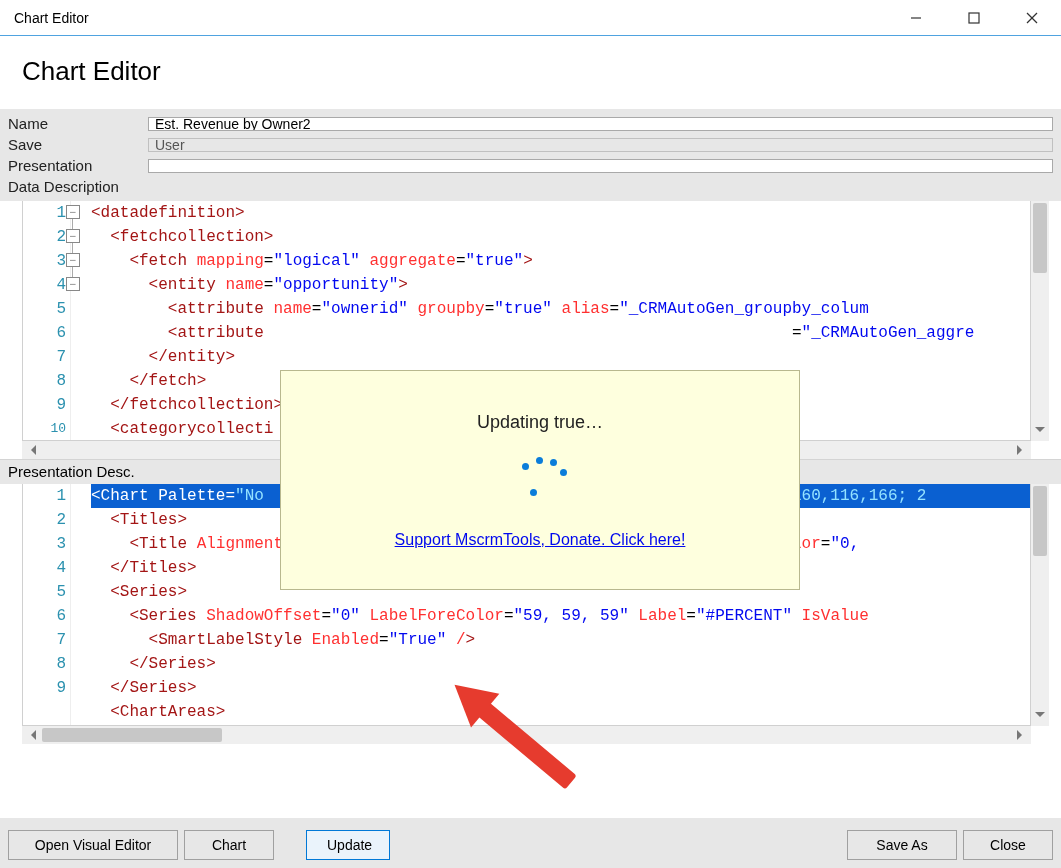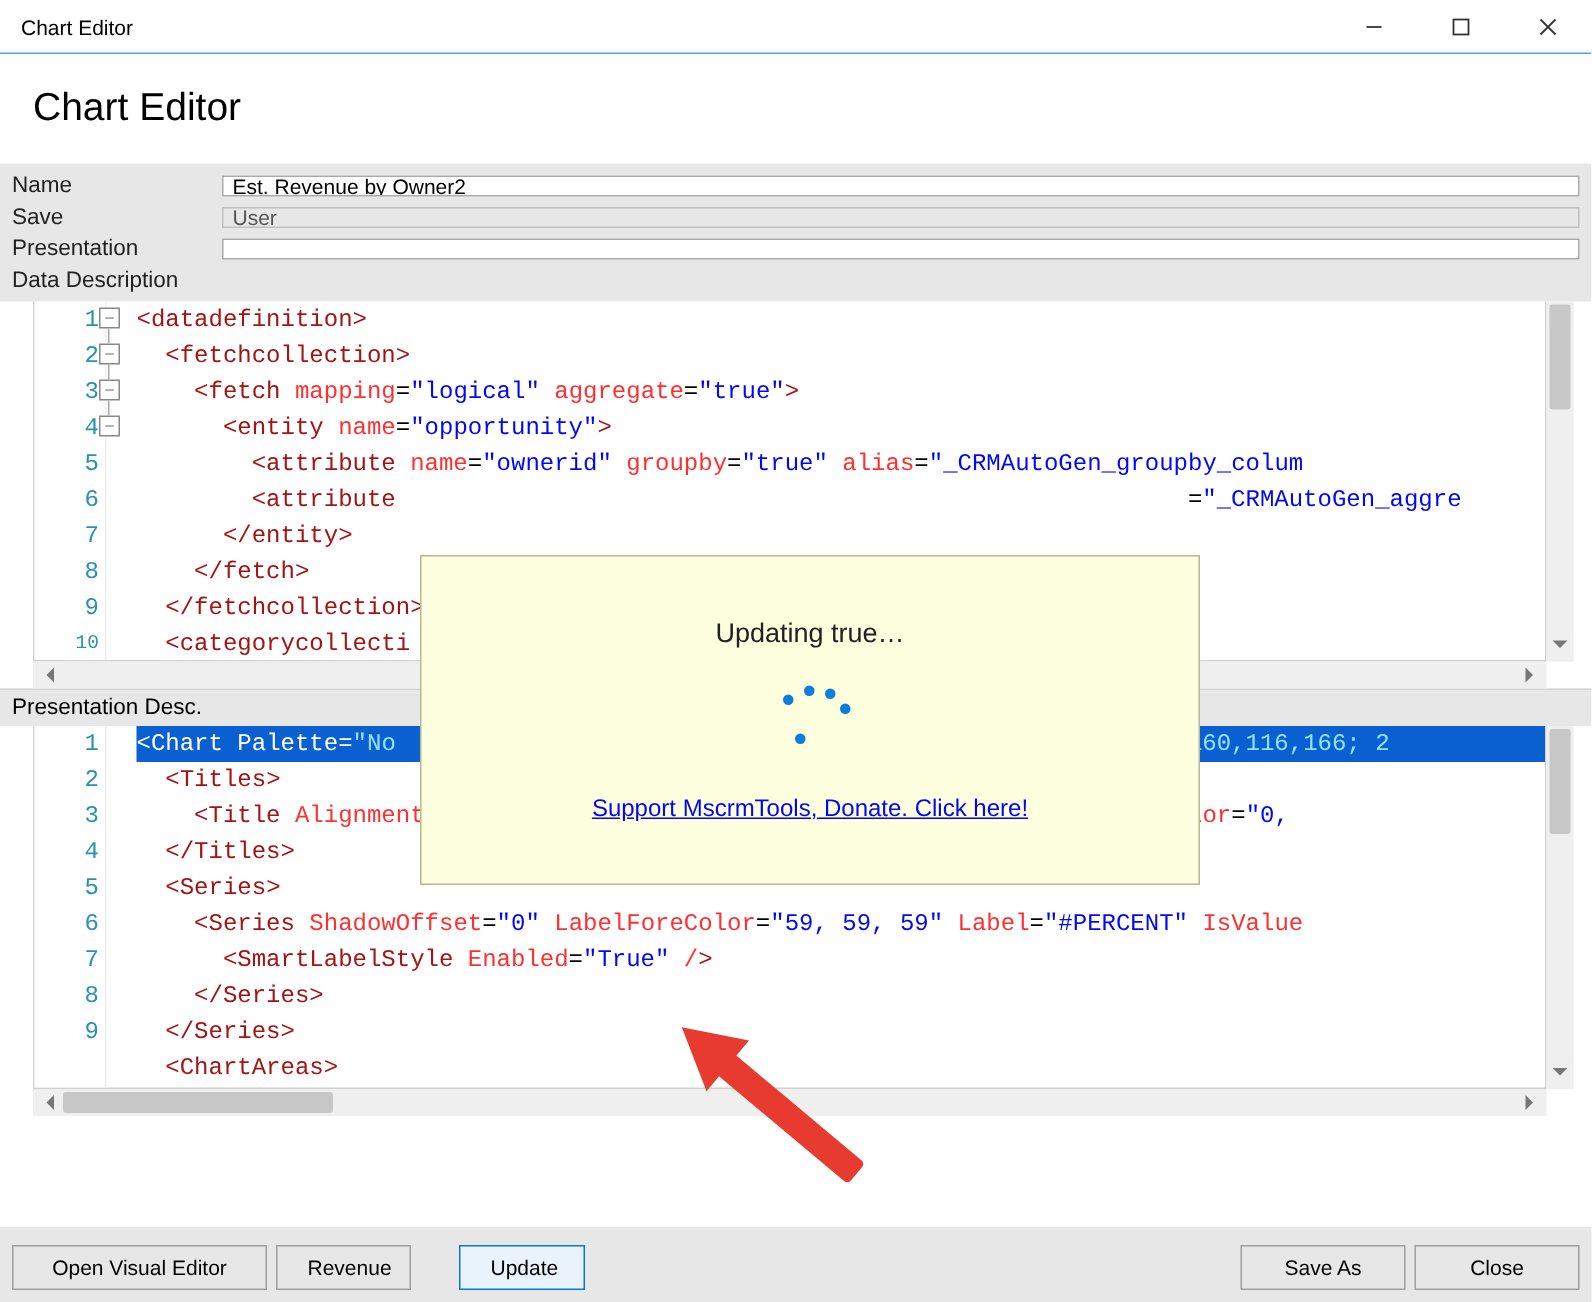--- a/index.html
+++ b/index.html
@@ -225,26 +225,26 @@
       <div class="thumb" style="left:20px;width:180px"></div>
       <div class="arrow right">
           <div class="scroll-arrow" style="border-left-color:#777"></div>
         </div>
     </div>
   </div>
 </div>
 
 <div class="bottom-bar">
   <button class="win" style="width:170px">Open Visual Editor</button>
-  <button class="win" style="width:90px">Revenue</button>
+  <button class="win" style="width:90px">Chart</button>
   <div style="width:20px"></div>
   <button class="win primary" style="width:84px">Update</button>
   <div class="spacer"></div>
   <button class="win" style="width:110px">Save As</button>
-  <button class="win" style="width:110px">Close</button>
+  <button class="win" style="width:90px">Close</button>
 </div>
 
 <div class="popup">
   <div class="msg">Updating true…</div>
   <div class="spinner">
     <div class="dot" style="left:12px; top:6px"></div>
     <div class="dot" style="left:26px; top:0px"></div>
     <div class="dot" style="left:40px; top:2px"></div>
     <div class="dot" style="left:50px; top:12px"></div>
     <div class="dot" style="left:20px; top:32px"></div>

